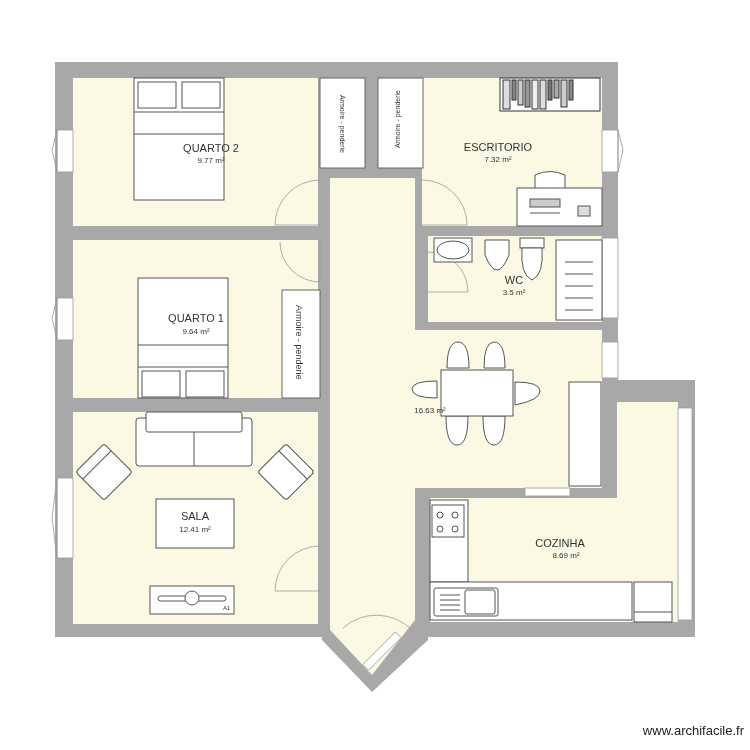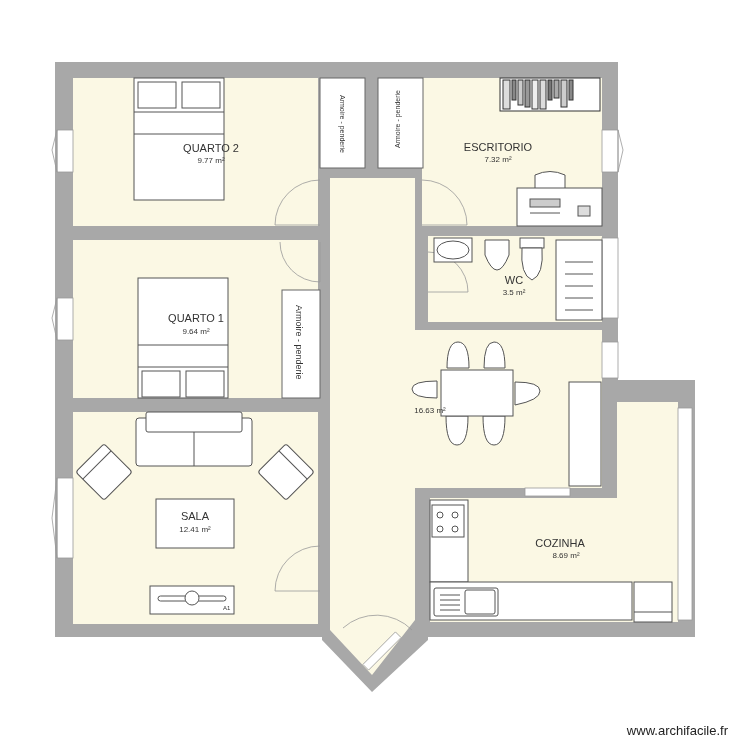--- a/index.html
+++ b/index.html
@@ -1,19 +1,19 @@
 <!DOCTYPE html>
 <html><head>
   <meta charset="utf-8">
   <style>
     html, body { margin:0; padding:0; background:#ffffff; }
     body { width:750px; height:750px; position:relative; overflow:hidden; font-family:"Liberation Sans", sans-serif; }
     svg { position:absolute; left:0; top:0; }
     .label { font-family:"Liberation Sans", sans-serif; fill:#333333; }
-    .watermark { position:absolute; right:22px; bottom:12px; font-size:13px; color:#222; font-family:"Liberation Sans", sans-serif; }
+    .watermark { position:absolute; right:6px; bottom:12px; font-size:13px; color:#222; font-family:"Liberation Sans", sans-serif; }
   </style>
 </head>
 <body>
 
 <svg width="750" height="750" viewBox="0 0 750 750">
 
   <g fill="#a8a8a8">
 
     <polygon points="55,62 618,62 618,380 695,380 695,637 428,637 428,640 372,692 322,640 322,637 55,637"></polygon>
   </g>

